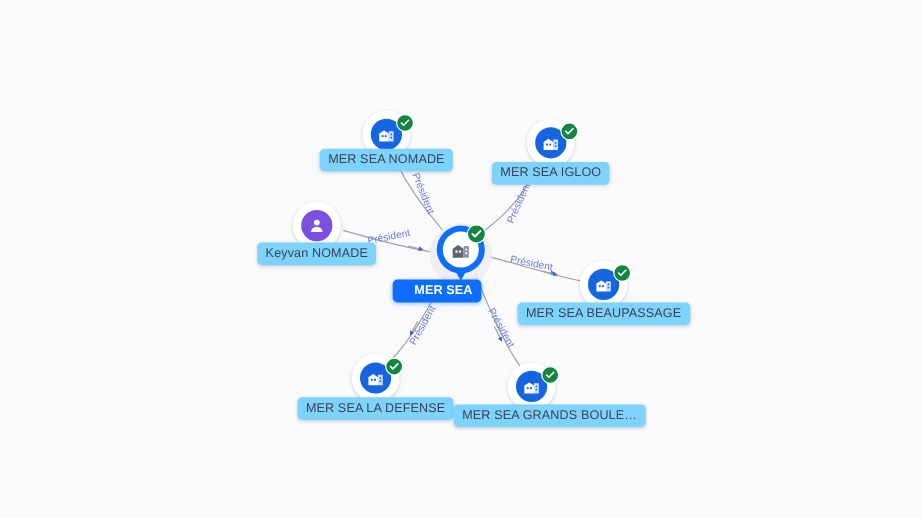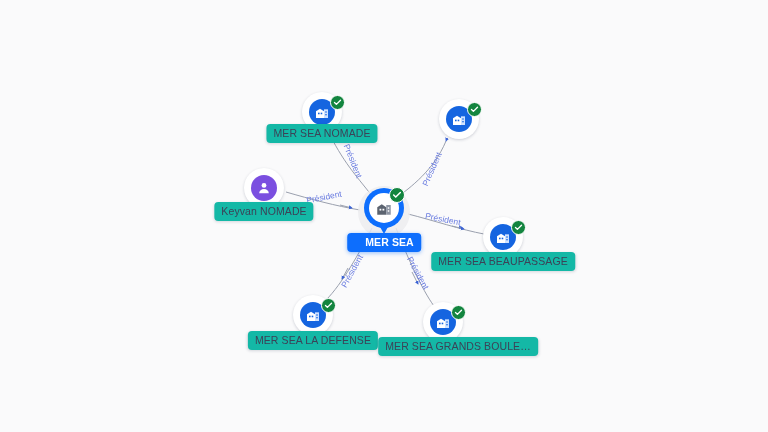--- a/index.html
+++ b/index.html
@@ -111,21 +111,21 @@
     display: flex; align-items: center; justify-content: center;
     box-sizing: border-box;
     z-index: 4;
   }
 
   
   .node-label {
     position: absolute;
     transform: translateX(-50%);
     white-space: nowrap;
-    background: #14b8a6;
+    background: #7dd3fc;
     color: #3c4257;
     font-size: 10.5px;
     letter-spacing: .1px;
     padding: 3px 7px 4px 7px;
     border-radius: 4px;
     box-shadow: 0 1px 3px rgba(30,40,70,.17);
     box-sizing: border-box;
   }
   .node-label.selected {
     background: #0d6efd;
@@ -213,20 +213,21 @@
         <rect x="17" y="11" width="2" height="2" fill="#1565e0"></rect>
         <rect x="17" y="15" width="2" height="2" fill="#1565e0"></rect>
       </svg>
     </div>
     <div class="badge-check">
       <svg width="9" height="9" viewBox="0 0 24 24" aria-hidden="true">
         <path d="M20 6L9 17l-5-5" fill="none" stroke="#ffffff" stroke-width="3.6" stroke-linecap="round" stroke-linejoin="round"></path>
       </svg>
     </div>
   </div>
+  <div class="node-label" style="left:459px; top:135px;">MER SEA IGLOO</div>
 
   <div class="node" style="left:264px; top:188px;">
     <div class="node-disc"></div>
     <div class="node-inner person">
       <svg width="16" height="16" viewBox="0 0 24 24" aria-hidden="true">
         <circle cx="12" cy="8.2" r="3.6" fill="#ffffff"></circle>
         <path d="M4.8 20c0-4 3.2-6.4 7.2-6.4s7.2 2.4 7.2 6.4H4.8z" fill="#ffffff"></path>
       </svg>
     </div>
   </div>
@@ -307,15 +308,15 @@
           <rect x="17" y="15" width="2" height="2" fill="#ffffff"></rect>
         </svg>
       </div>
       <div class="center-badge">
         <svg width="10" height="10" viewBox="0 0 24 24" aria-hidden="true">
           <path d="M20 6L9 17l-5-5" fill="none" stroke="#ffffff" stroke-width="3.6" stroke-linecap="round" stroke-linejoin="round"></path>
         </svg>
       </div>
     </div>
   </div>
-  <div class="node-label selected" style="left:384px; top:233px;padding-left:18px;">MER SEA</div>
+  <div class="node-label selected" style="left:364px; top:233px;padding-left:18px;">MER SEA</div>
 
 </div>
 
 </body></html>

